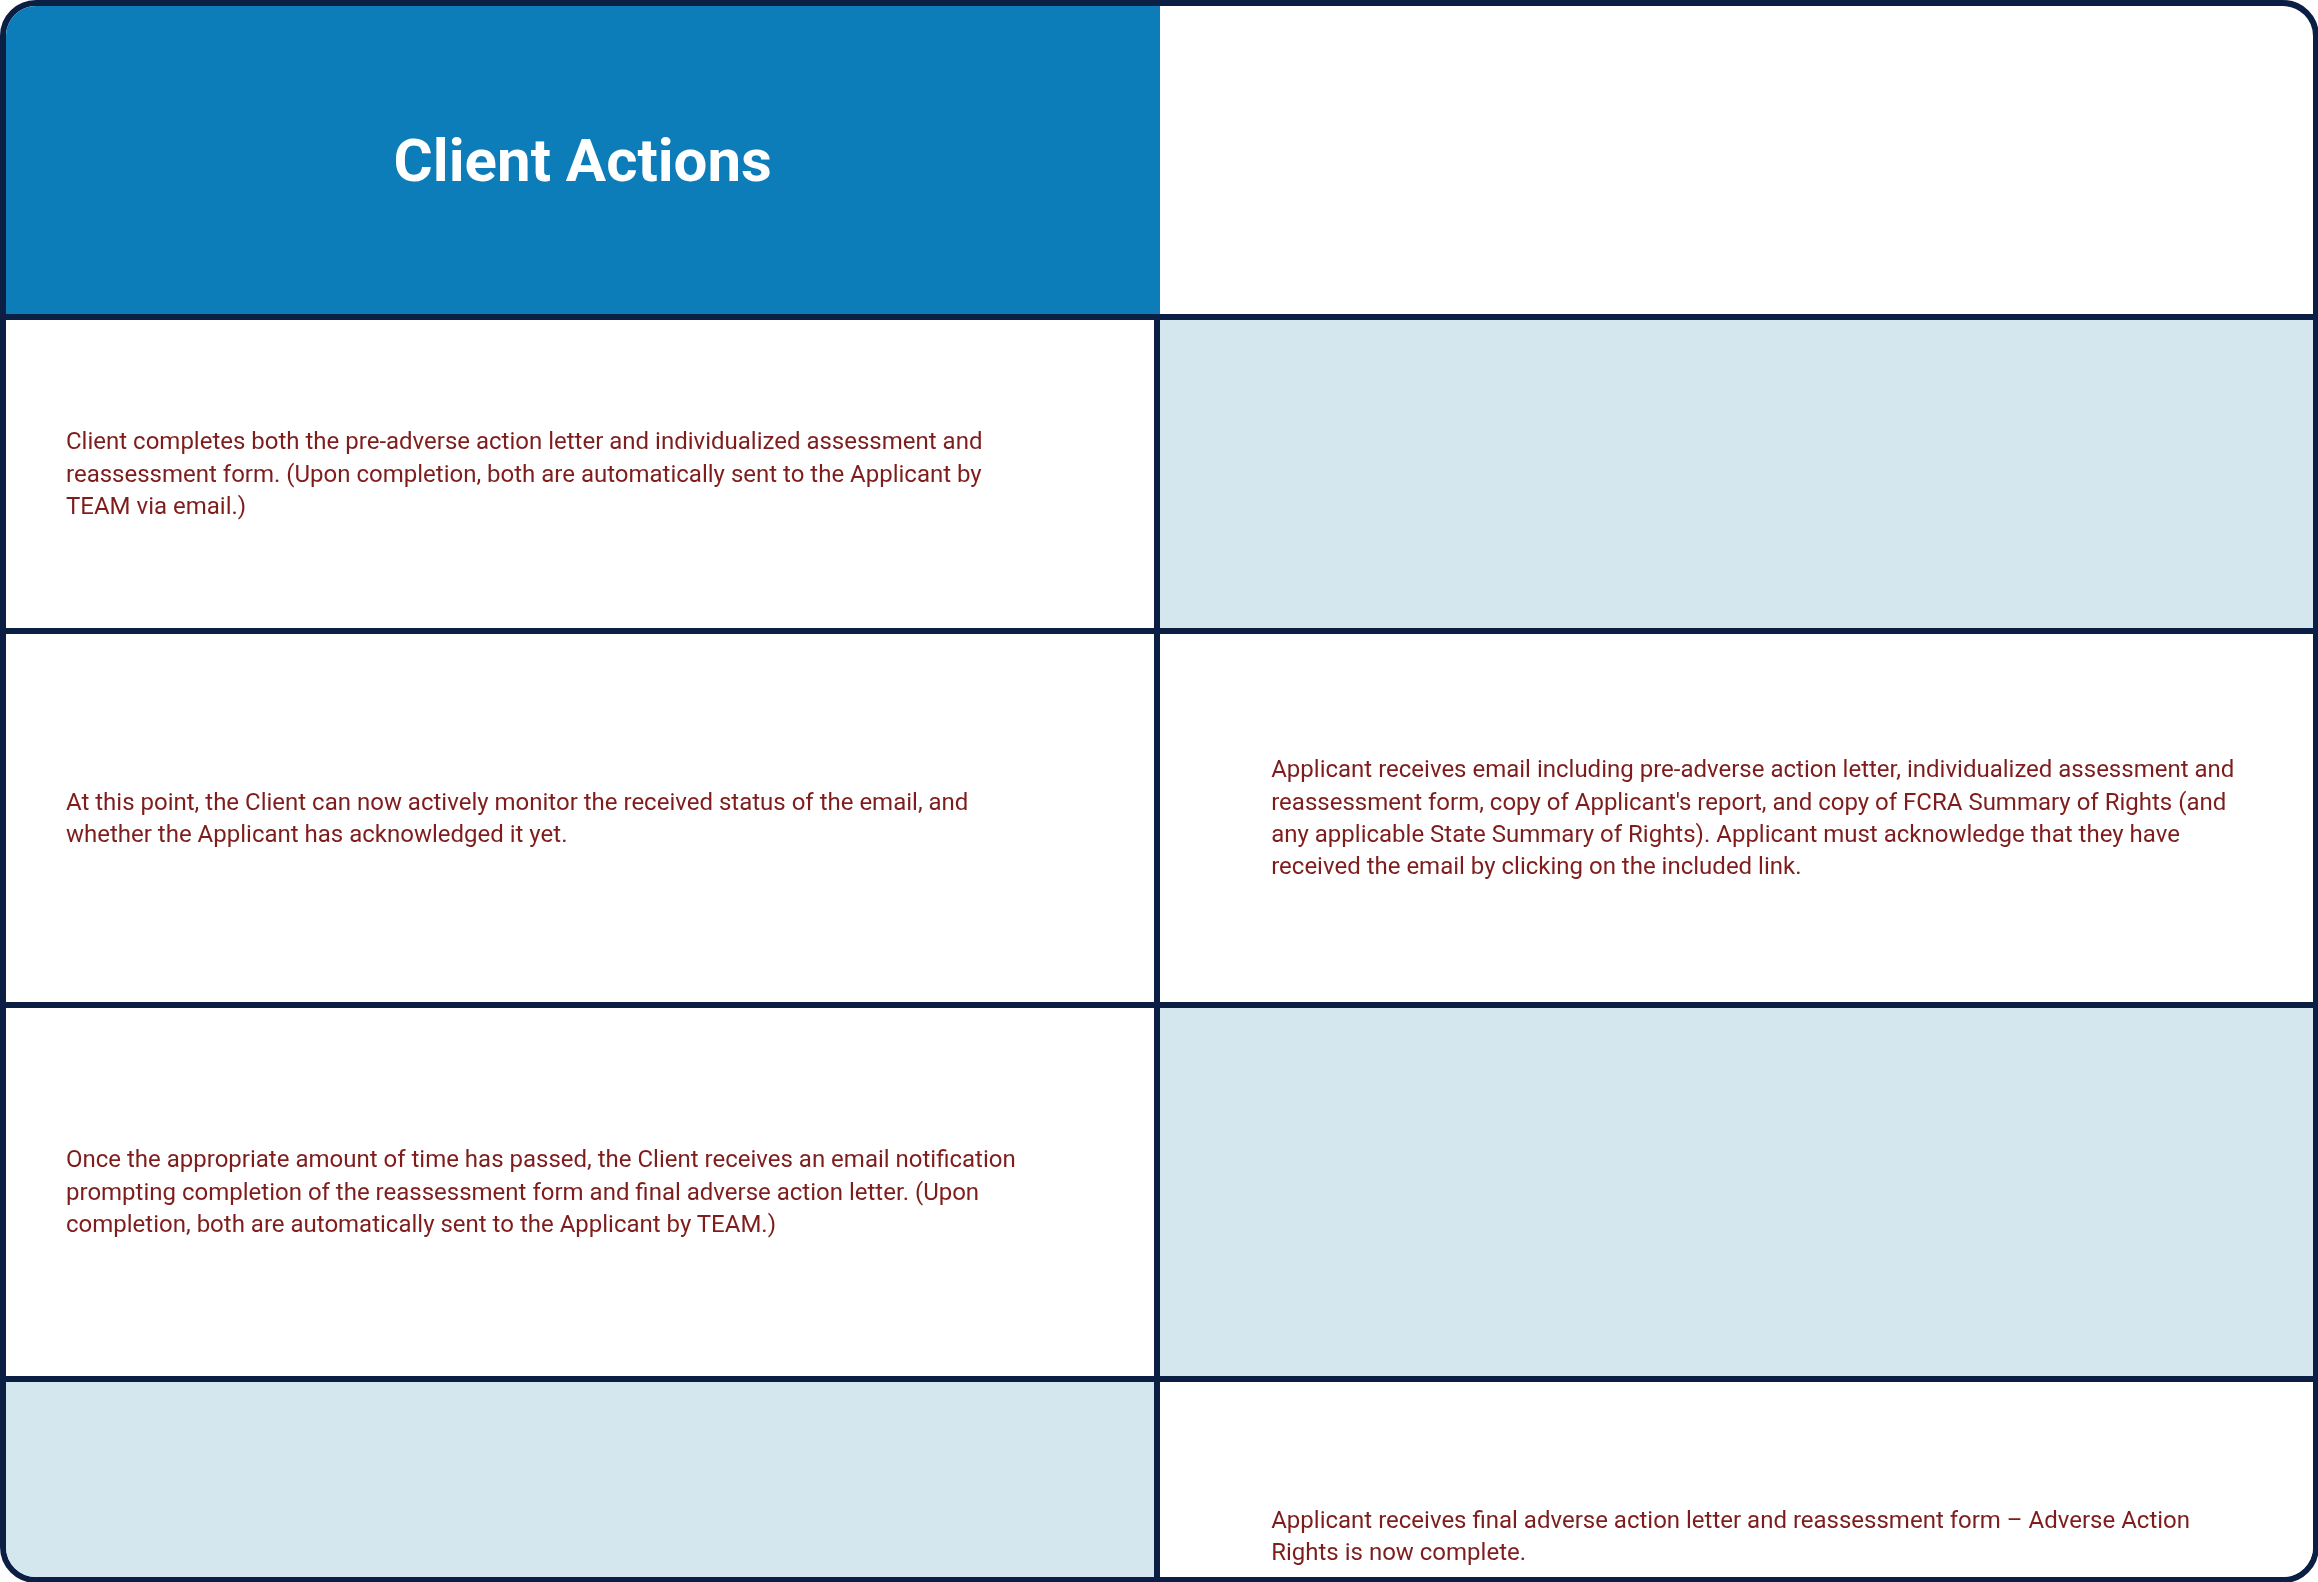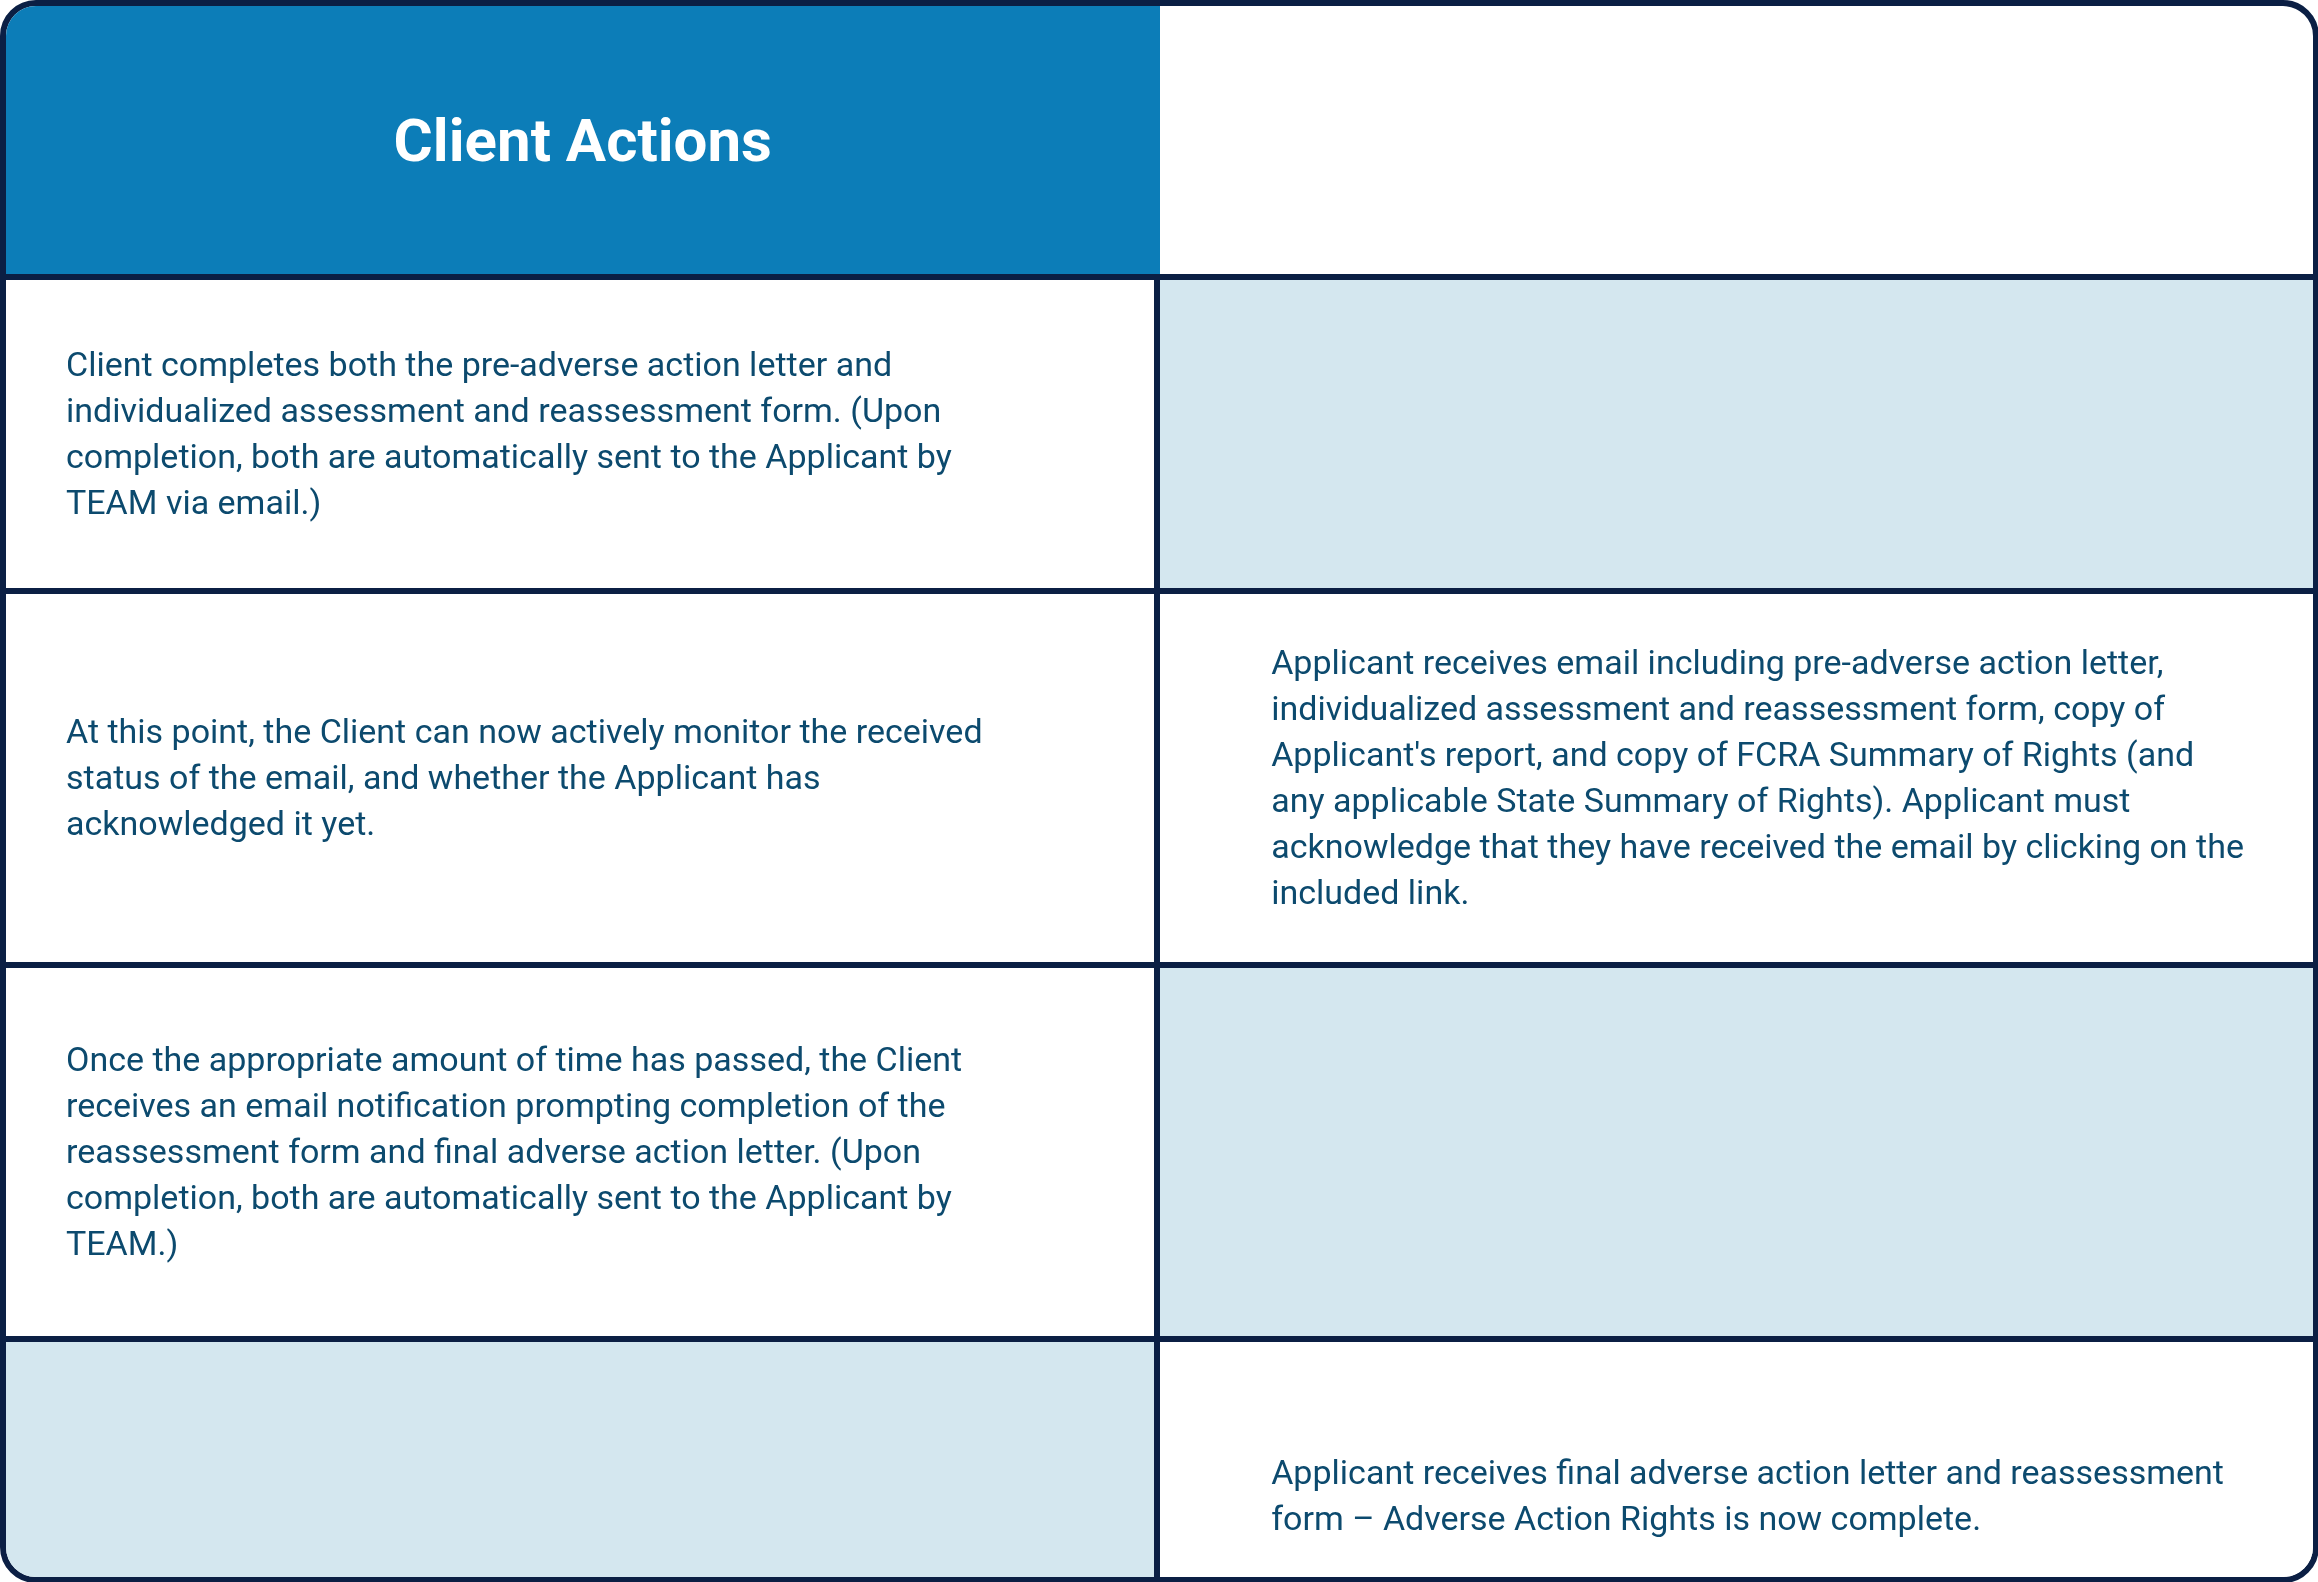--- a/index.html
+++ b/index.html
@@ -22,36 +22,36 @@
   }
   .row {
     display: flex;
     flex: 0 0 auto;
   }
   .cell {
     width: 50%;
     padding: 42px 60px;
     display: flex;
     align-items: center;
-    font-size: 34px;
+    font-size: 24px;
     line-height: 1.35;
-    color: #0c4a6e;
+    color: #7f1d1d;
     border-right: 6px solid #0b1f44;
   }
   .cell:last-child { border-right: none; justify-content: flex-end; }
   .row + .row .cell { border-top: 6px solid #0b1f44; }
 
   .header-row .cell {
     background: #0c7db8;
     color: #ffffff;
     font-weight: 700;
     font-size: 60px;
     justify-content: center;
     text-align: center;
-    height: 268px;
+    height: 308px;
   }
 
   .body-row .cell { min-height: 314px; }
   .body-row.tall .cell { min-height: 374px; }
 
   .blank-cell { background: #d4e7ef; }
   .text-cell  { background: #ffffff; }
 
   .cell span { display: block; max-width: 95%; }
 </style>

